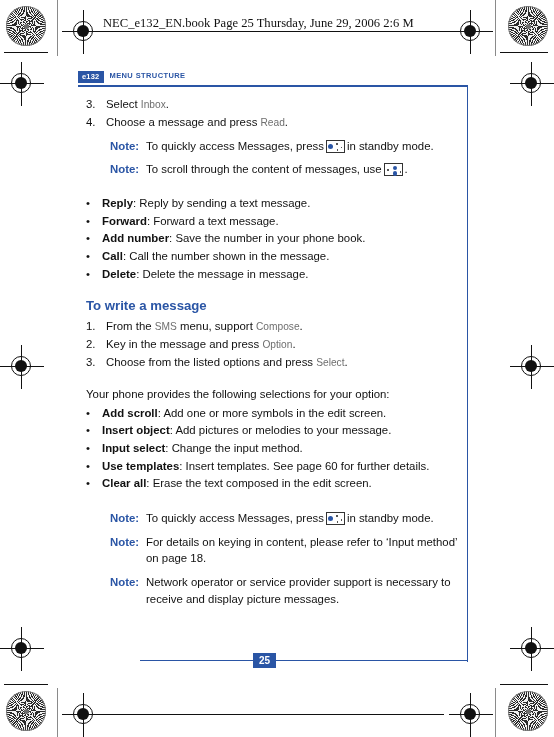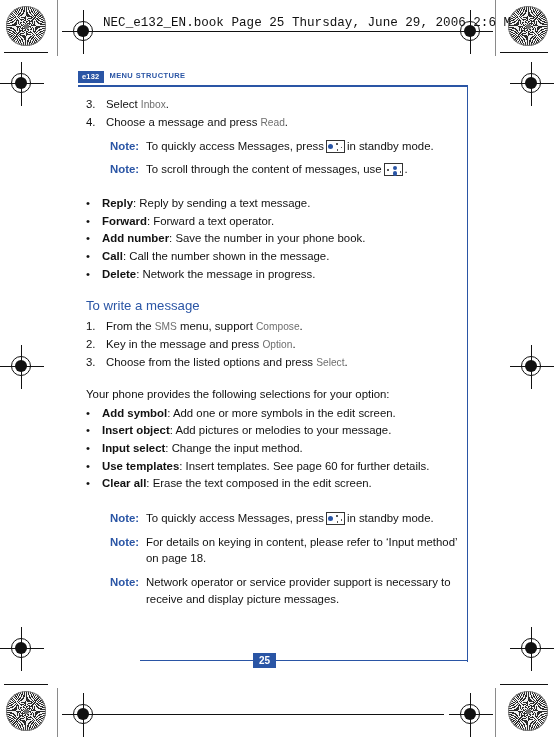--- a/index.html
+++ b/index.html
@@ -159,21 +159,21 @@
   .uiterm {
     color: #6f6f6f;
     font-size: 10.2px;
     margin-top: 40px;
   }
   b { font-weight: bold; }
 
   h2.section {
     color: #2a55a5;
     font-size: 13.2px;
-    font-weight: normal;
+    font-weight: bold;
     margin: 0 0 4px 0;
     line-height: 1.3;
   }
 
   
   .note {
     display: flex;
     margin: 7px 0 7px 24px;
     justify-content: flex-end;
   }
@@ -241,21 +241,21 @@
     display: flex;
     align-items: center;
     justify-content: center;
   }
 
   
   #slug {
     position: absolute;
     left: 103px;
     top: 16px;
-    font-family: Liberation Mono, monospace;
+    font-family: Liberation Serif, serif;
     font-size: 12.6px;
     color: #111;
     white-space: nowrap;
   }
   #slug-rule {
     position: absolute;
     left: 96px;
     top: 31px;
     width: 392px;
     height: 1px;
@@ -376,33 +376,33 @@
 
   <div class="spacer-sm"></div>
 
 
   <div class="bullet-item">
     <span class="bul">•</span>
     <span class="txt"><b>Reply</b><span>: Reply by sending a text message.</span></span>
   </div>
   <div class="bullet-item">
     <span class="bul">•</span>
-    <span class="txt"><b>Forward</b><span>: Forward a text operator.</span></span>
+    <span class="txt"><b>Forward</b><span>: Forward a text message.</span></span>
   </div>
   <div class="bullet-item">
     <span class="bul">•</span>
     <span class="txt"><b>Add number</b><span>: Save the number in your phone book.</span></span>
   </div>
   <div class="bullet-item">
     <span class="bul">•</span>
     <span class="txt"><b>Call</b><span>: Call the number shown in the message.</span></span>
   </div>
   <div class="bullet-item">
     <span class="bul">•</span>
-    <span class="txt"><b>Delete</b><span>: Network the message in progress.</span></span>
+    <span class="txt"><b>Delete</b><span>: Delete the message in message.</span></span>
   </div>
 
   <div class="spacer-md"></div>
 
   <h2 class="section">To write a message</h2>
 
   <div class="num-item">
     <span class="num">1.</span>
     <span class="txt"><span>From the </span><span class="uiterm">SMS</span><span> menu, support </span><span class="uiterm">Compose</span><span>.</span></span>
   </div>
@@ -414,21 +414,21 @@
     <span class="num">3.</span>
     <span class="txt"><span>Choose from the listed options and press </span><span class="uiterm">Select</span><span>.</span></span>
   </div>
 
   <div class="spacer-md"></div>
 
   <div class="para">Your phone provides the following selections for your option:</div>
 
   <div class="bullet-item">
     <span class="bul">•</span>
-    <span class="txt"><b>Add symbol</b><span>: Add one or more symbols in the edit screen.</span></span>
+    <span class="txt"><b>Add scroll</b><span>: Add one or more symbols in the edit screen.</span></span>
   </div>
   <div class="bullet-item">
     <span class="bul">•</span>
     <span class="txt"><b>Insert object</b><span>: Add pictures or melodies to your message.</span></span>
   </div>
   <div class="bullet-item">
     <span class="bul">•</span>
     <span class="txt"><b>Input select</b><span>: Change the input method.</span></span>
   </div>
   <div class="bullet-item">

